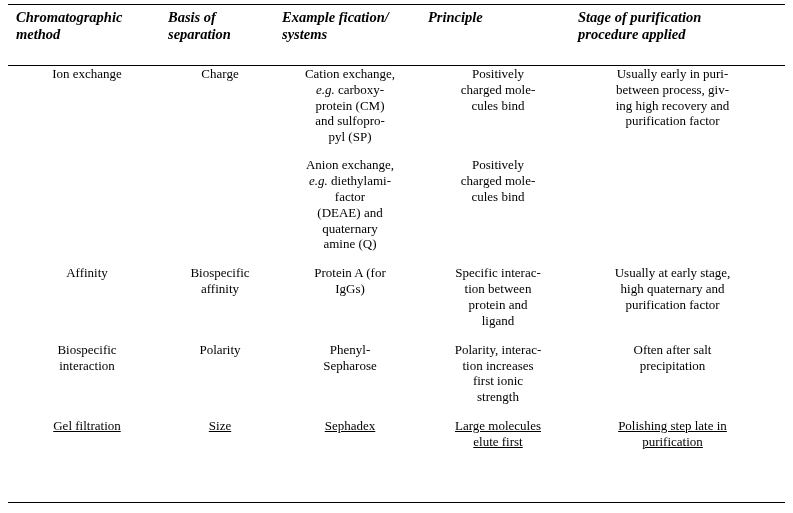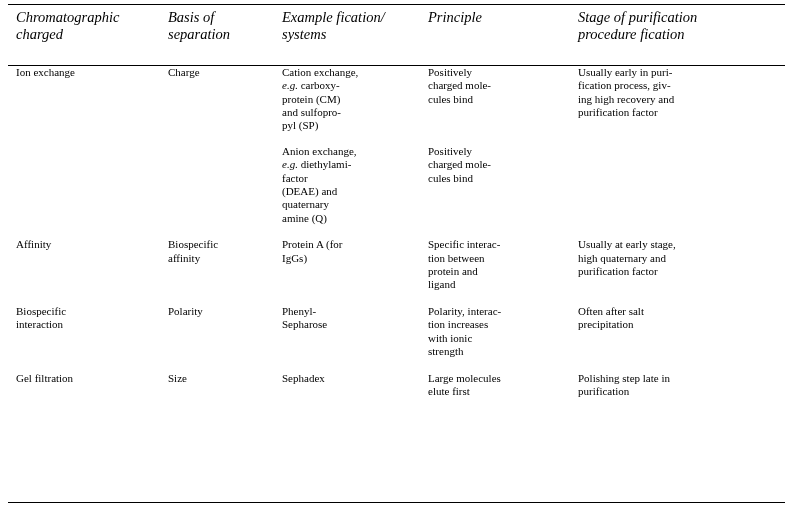--- a/index.html
+++ b/index.html
@@ -47,43 +47,44 @@
   .rule-bottom {
     position: absolute;
     left: 8px;
     right: 8px;
     bottom: 10px;
     height: 1px;
     background: #000;
   }
   thead th {
     font-style: italic;
-    font-weight: normal;
+    font-weight: bold;
     text-align: left;
     vertical-align: top;
     padding: 9px 10px 9px 0;
     font-size: 14.5px;
     line-height: 1.2;
     margin-left: 40px;
   }
   tbody td {
     vertical-align: top;
-    text-align: left;
+    text-align: center;
     padding: 0 10px 0 0;
-    font-size: 11px;
+    font-size: 13px;
     line-height: 1.22;
   }
   tbody tr.group-start td {
     padding-top: 13px;
   }
   tbody tr.sub td {
     padding-top: 12px;
   }
   tbody tr.last td {
     padding-bottom: 12px;
+    text-decoration: underline;
   }
   .c0 { width: 152px; }
   .c1 { width: 114px; }
   .c2 { width: 146px; }
   .c3 { width: 150px; }
   .c4 { width: 199px; }
   .cell-lines span { display: block; }
   .hdr-lines span { display: block; }
 </style>
 </head>
@@ -99,36 +100,36 @@
       <col class="c0">
         <col class="c1">
         <col class="c2">
         <col class="c3">
         <col class="c4">
     </colgroup>
     <thead>
       <tr>
         <th class="hdr-lines">
             <span>Chromatographic</span>
-            <span>charged</span>
+            <span>method</span>
           </th>
         <th class="hdr-lines">
             <span>Basis of</span>
             <span>separation</span>
           </th>
         <th class="hdr-lines">
             <span>Example fication/</span>
             <span>systems</span>
           </th>
         <th class="hdr-lines">
             <span>Principle</span>
           </th>
         <th class="hdr-lines">
             <span>Stage of purification</span>
-            <span>procedure fication</span>
+            <span>procedure applied</span>
           </th>
       </tr>
     </thead>
     <tbody>
       <tr class="group-start">
         <td class="cell-lines">
             <span>Ion exchange</span>
           </td>
         <td class="cell-lines">
             <span>Charge</span>
@@ -140,21 +141,21 @@
             <span>and sulfopro-</span>
             <span>pyl (SP)</span>
           </td>
         <td class="cell-lines">
             <span>Positively</span>
             <span>charged mole-</span>
             <span>cules bind</span>
           </td>
         <td class="cell-lines">
             <span>Usually early in puri-</span>
-            <span>fication process, giv-</span>
+            <span>between process, giv-</span>
             <span>ing high recovery and</span>
             <span>purification factor</span>
           </td>
       </tr>
       <tr class="sub">
         <td class="cell-lines"></td>
         <td class="cell-lines"></td>
         <td class="cell-lines">
             <span>Anion exchange,</span>
             <span><i>e.g.</i> diethylami-</span>
@@ -202,21 +203,21 @@
         <td class="cell-lines">
             <span>Polarity</span>
           </td>
         <td class="cell-lines">
             <span>Phenyl-</span>
             <span>Sepharose</span>
           </td>
         <td class="cell-lines">
             <span>Polarity, interac-</span>
             <span>tion increases</span>
-            <span>with ionic</span>
+            <span>first ionic</span>
             <span>strength</span>
           </td>
         <td class="cell-lines">
             <span>Often after salt</span>
             <span>precipitation</span>
           </td>
       </tr>
       <tr class="group-start last">
         <td class="cell-lines">
             <span>Gel filtration</span>

